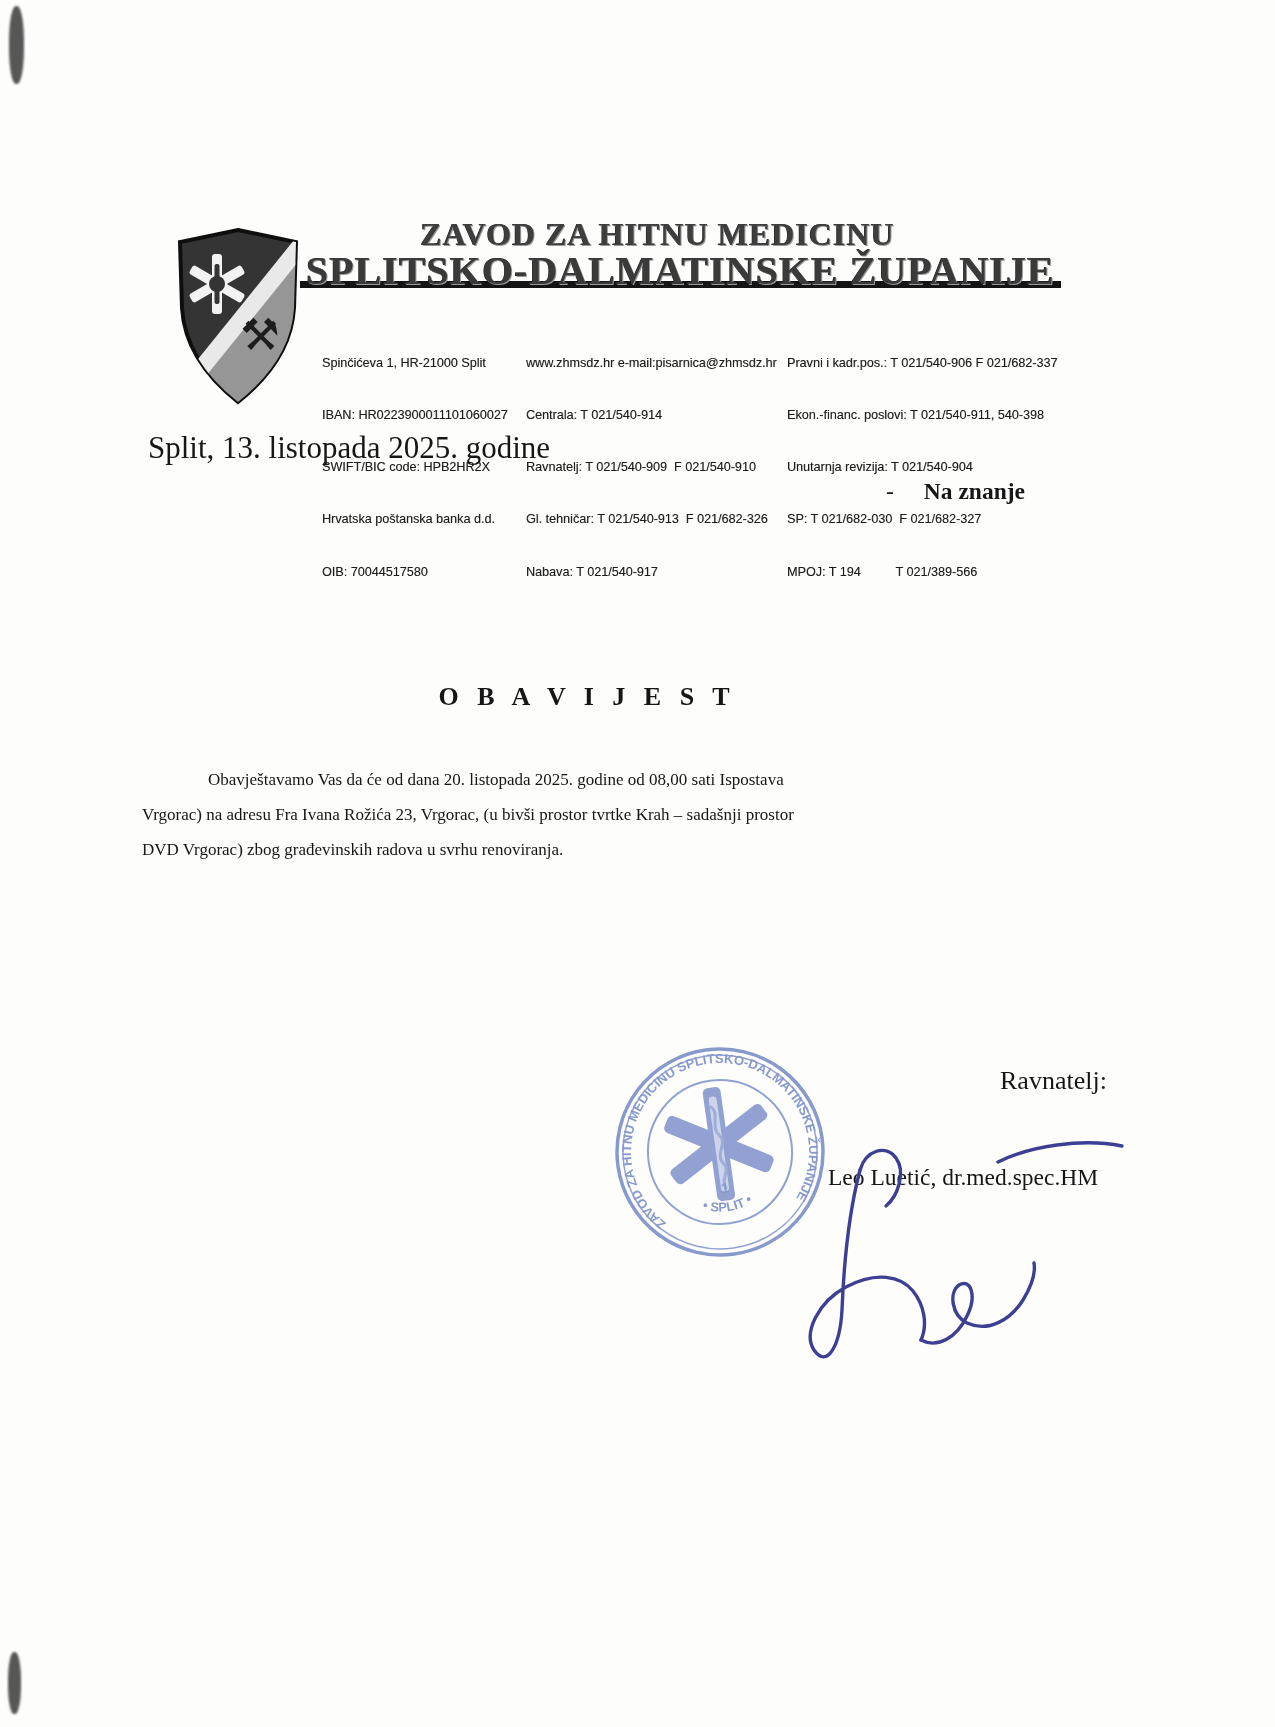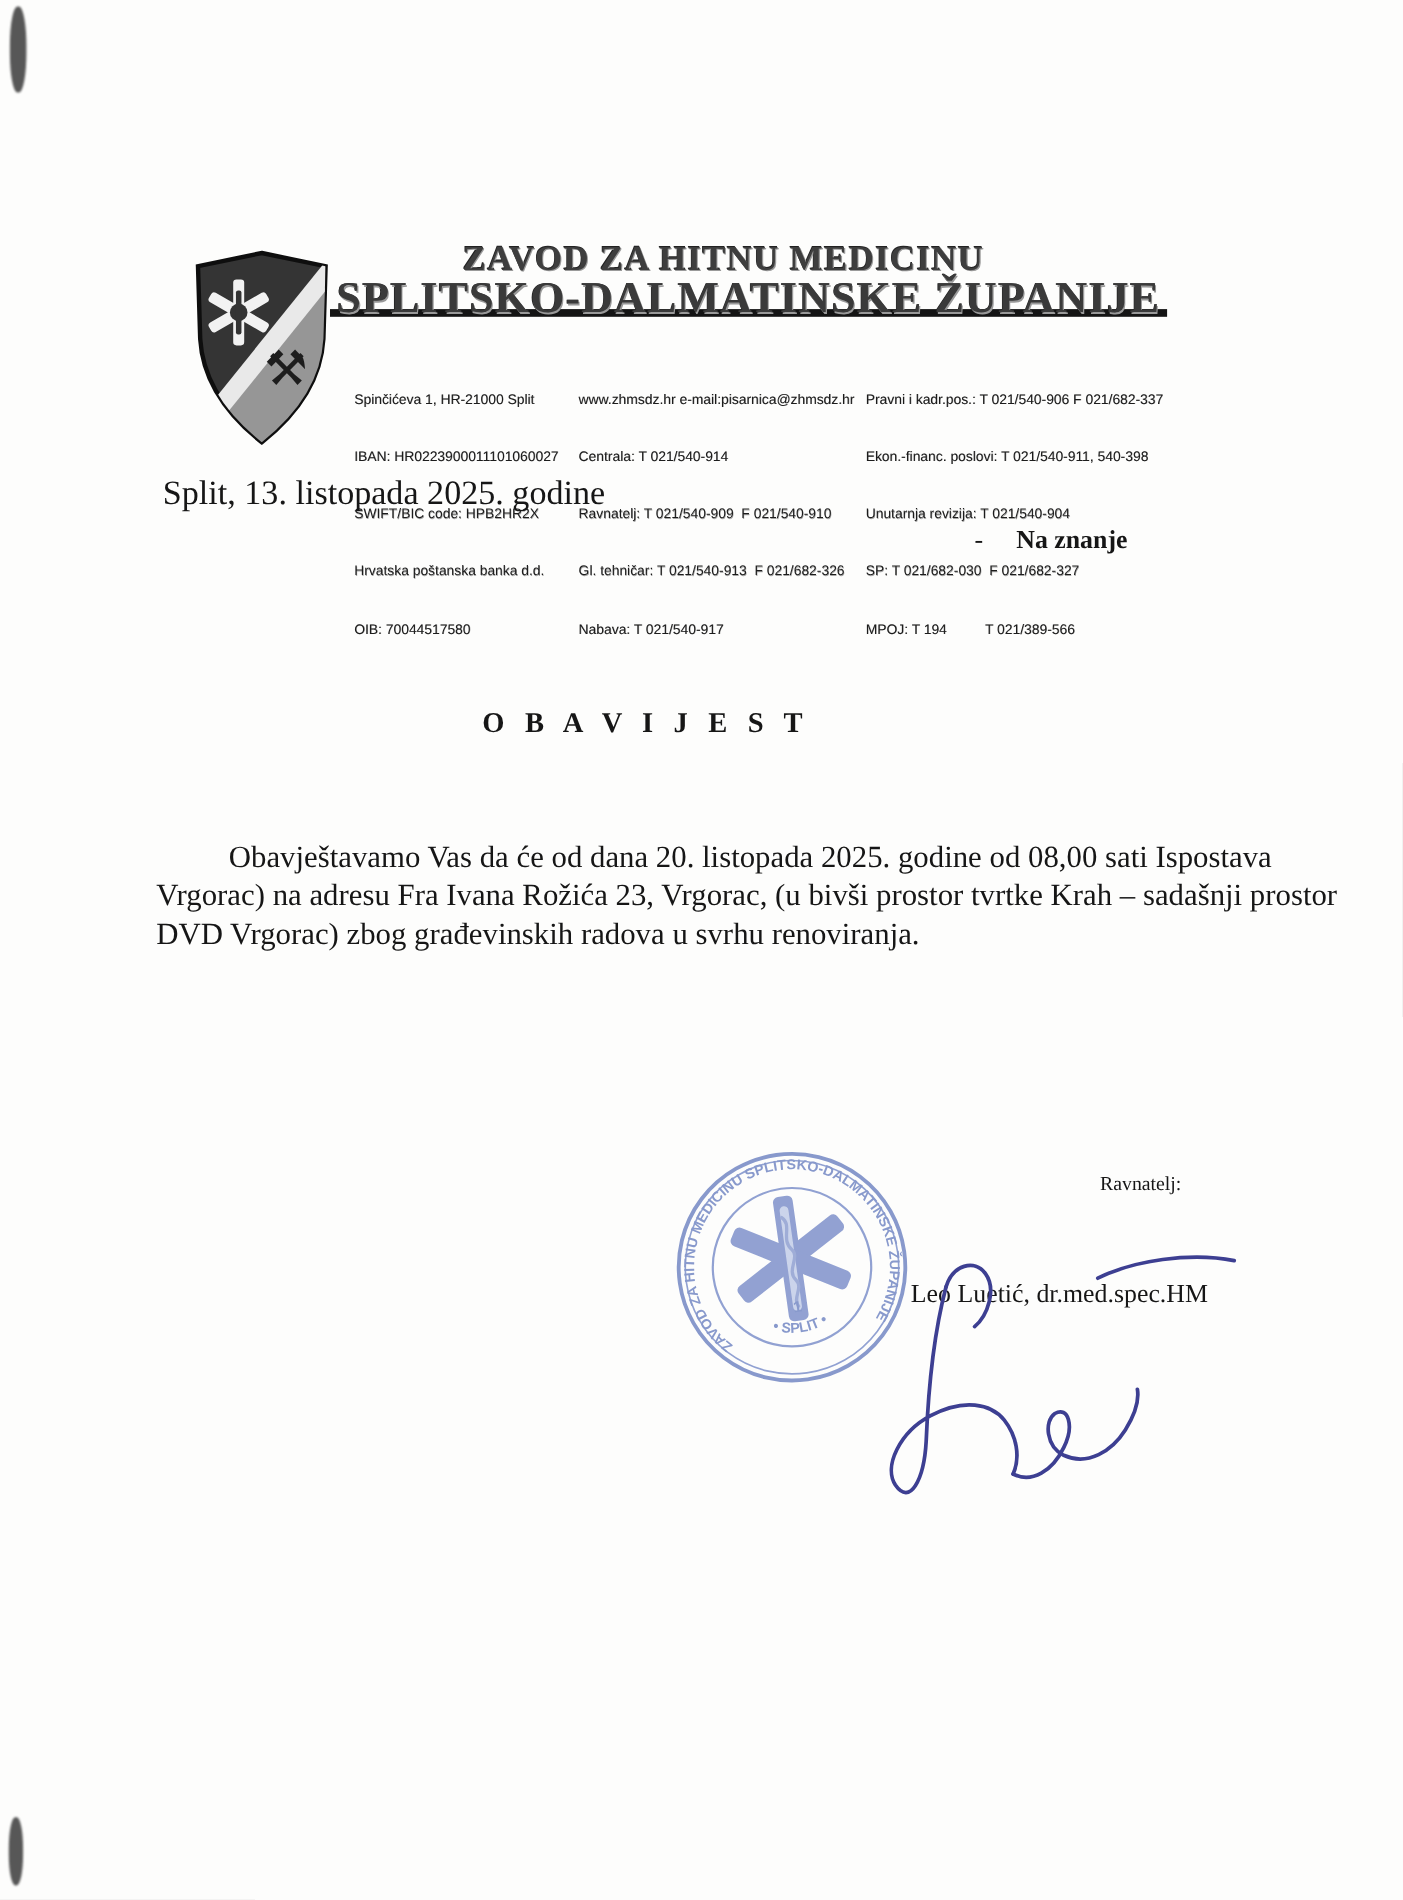--- a/index.html
+++ b/index.html
@@ -37,29 +37,29 @@
   .col3{left:787px;top:320px;}
   .contact-line{white-space:pre;}
 
   .dateline{position:absolute;left:148px;top:430px;font-size:31px;}
 
   .distribution{position:absolute;top:478px;right:250px;display:flex;gap:30px;font-size:23.5px;}
   .distribution .dash{font-weight:400;}
   .distribution .label{font-weight:700;}
 
   .subject-title{
-    position:absolute;left:142px;top:642px;width:890px;text-align:center;
+    position:absolute;left:142px;top:682px;width:890px;text-align:center;
     font-size:26px;font-weight:700;letter-spacing:6px;
   }
 
-  .body-block{position:absolute;left:142px;top:762px;width:940px;font-size:28px;line-height:35px;}
+  .body-block{position:absolute;left:142px;top:762px;width:940px;font-size:17px;line-height:35px;}
   .body-line{white-space:nowrap;}
   .body-line.first{text-indent:66px;}
 
-  .sig-role{position:absolute;left:1000px;top:1066px;font-size:18px;}
+  .sig-role{position:absolute;left:1000px;top:1066px;font-size:26px;}
   .sig-name{position:absolute;left:828px;top:1164px;font-size:23.5px;}
 
   .stamp{position:absolute;left:609px;top:1041px;width:222px;height:222px;opacity:.82;transform:rotate(-8deg);}
   .signature{position:absolute;left:700px;top:1078px;width:430px;height:290px;}
 </style>
 </head>
 <body>
 
 <div class="page">
 

